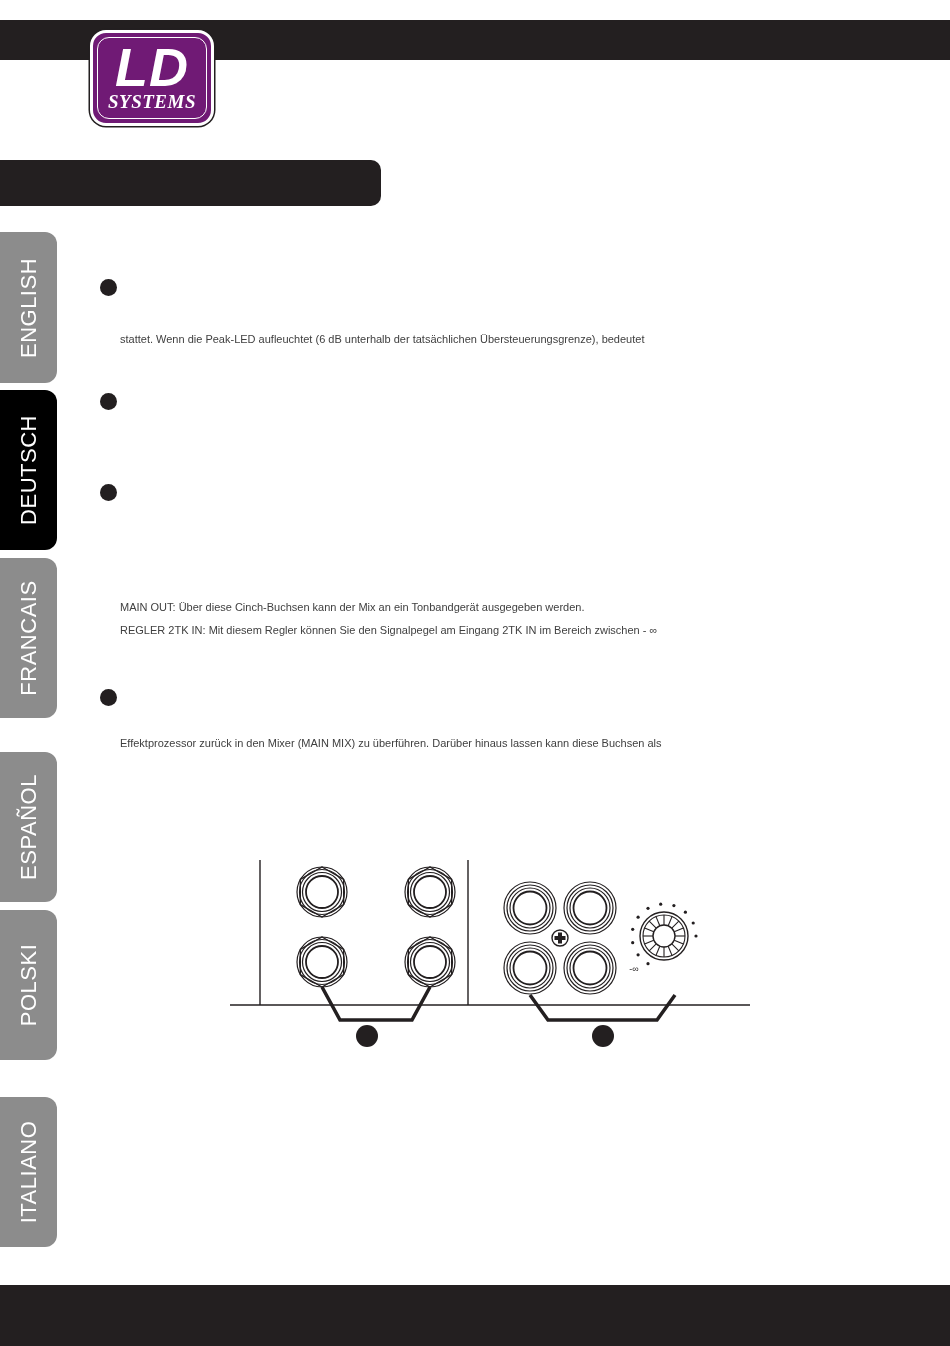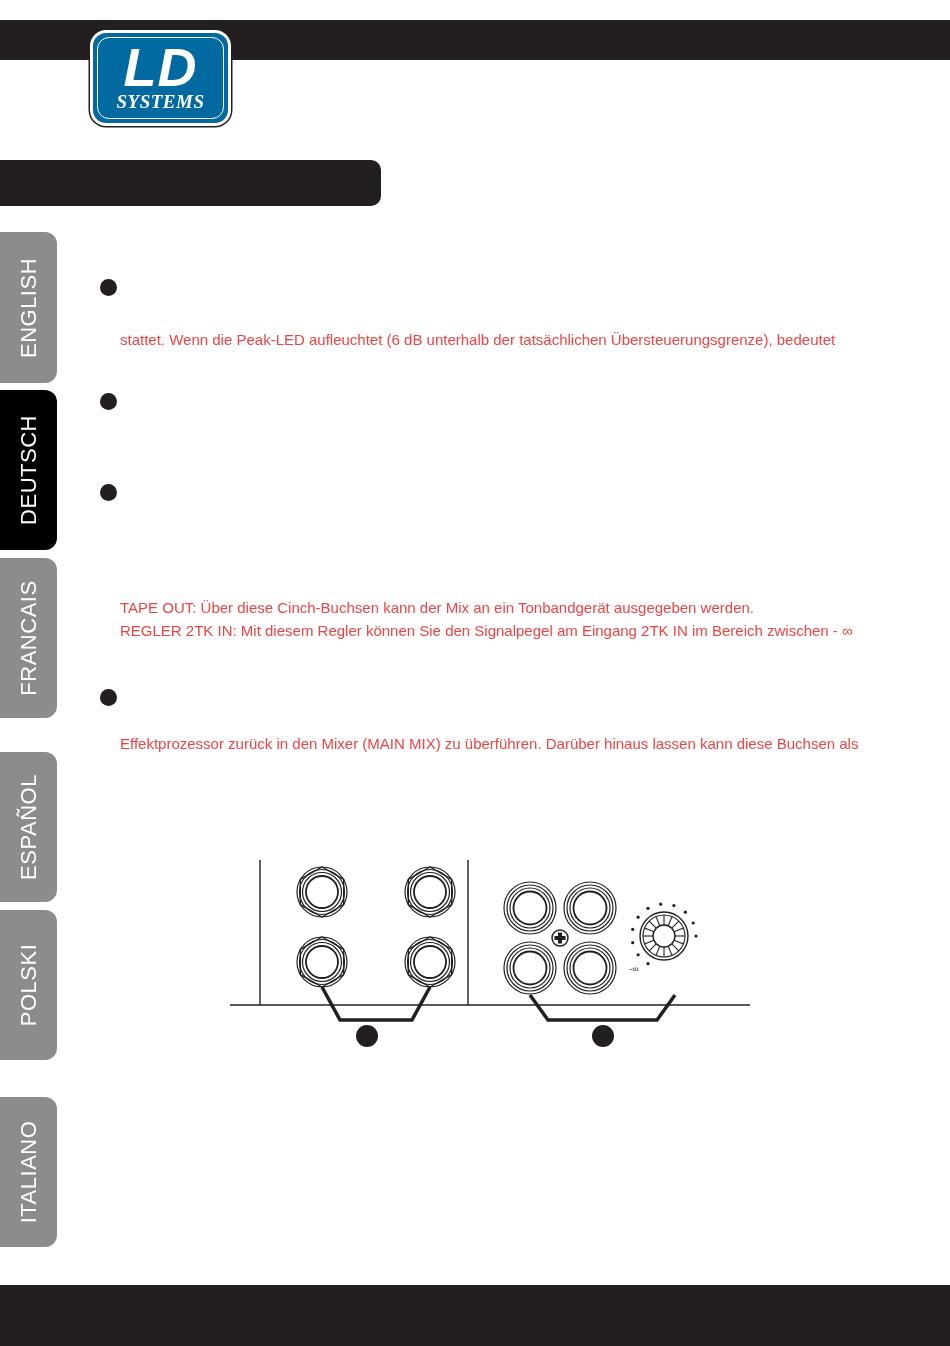--- a/index.html
+++ b/index.html
@@ -32,23 +32,23 @@
     width: 950px;
     height: 61px;
     background: #231f20;
   }
 
   
   .logo {
     position: absolute;
     left: 90px;
     top: 30px;
-    width: 141px;
+    width: 124px;
     height: 96px;
-    background: #0369a1;
+    background: #701a75;
     border: 3px solid #ffffff;
     border-radius: 16px;
     box-sizing: border-box;
     box-shadow: 0 0 0 1.5px #231f20;
     overflow: hidden;
   }
   .logo-inner {
     position: absolute;
     left: 4px;
     top: 4px;
@@ -134,23 +134,23 @@
   
   .bullet {
     position: absolute;
     width: 17px;
     height: 17px;
     border-radius: 50%;
     background: #231f20;
   }
   .para {
     position: absolute;
-    font-size: 15px;
+    font-size: 11px;
     line-height: 23px;
-    color: #ef4444;
+    color: #404040;
     white-space: nowrap;
   }
 
   
   .diagram {
     position: absolute;
     left: 230px;
     top: 840px;
     width: 520px;
     height: 220px;
@@ -194,21 +194,21 @@
   </div>
 
 <div id="content-bullets">
     <div class="bullet" style="left: 100px; top: 279px;"></div>
     <div class="bullet" style="left: 100px; top: 393px;"></div>
     <div class="bullet" style="left: 100px; top: 484px;"></div>
     <div class="bullet" style="left: 100px; top: 689px;"></div>
   </div>
 <div id="content-paragraphs">
     <div class="para" style="left: 120px; top: 328px;">stattet. Wenn die Peak-LED aufleuchtet (6 dB unterhalb der tatsächlichen Übersteuerungsgrenze), bedeutet</div>
-    <div class="para" style="left: 120px; top: 596px;">TAPE OUT: Über diese Cinch-Buchsen kann der Mix an ein Tonbandgerät ausgegeben werden.</div>
+    <div class="para" style="left: 120px; top: 596px;">MAIN OUT: Über diese Cinch-Buchsen kann der Mix an ein Tonbandgerät ausgegeben werden.</div>
     <div class="para" style="left: 120px; top: 619px; text-align: right;">REGLER 2TK IN: Mit diesem Regler können Sie den Signalpegel am Eingang 2TK IN im Bereich zwischen - ∞</div>
     <div class="para" style="left: 120px; top: 732px;">Effektprozessor zurück in den Mixer (MAIN MIX) zu überführen. Darüber hinaus lassen kann diese Buchsen als</div>
   </div>
 
 <div class="diagram">
   <svg width="520" height="220" viewBox="0 0 520 220">
     <g id="diagram-group" fill="none" stroke="#231f20">
         <line x1="30" y1="20" x2="30" y2="165" stroke="#231f20" stroke-width="1.4"></line>
         <line x1="238" y1="20" x2="238" y2="165" stroke="#231f20" stroke-width="1.4"></line>
         <line x1="0" y1="165" x2="520" y2="165" stroke="#231f20" stroke-width="1.4"></line>

